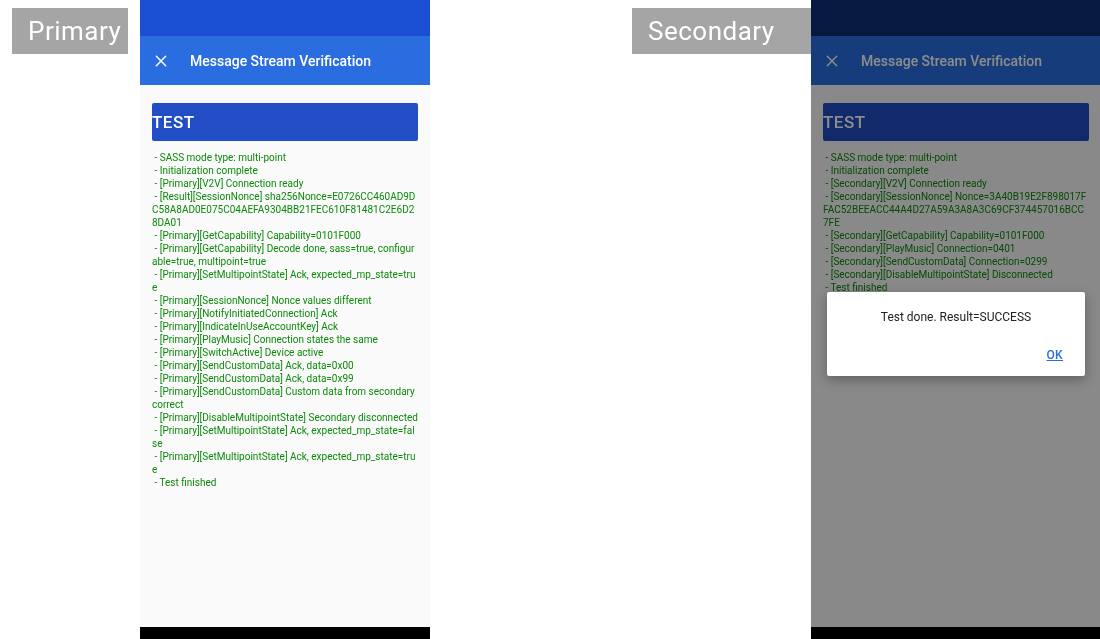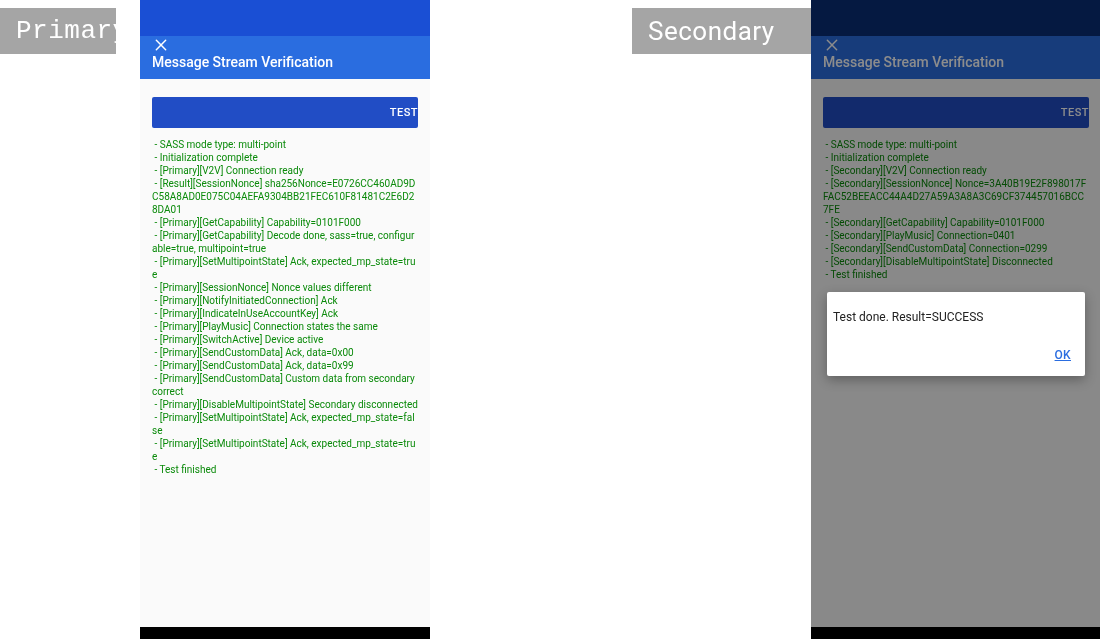--- a/index.html
+++ b/index.html
@@ -23,21 +23,21 @@
     .label-chip {
       position: absolute;
       top: 8px;
       background: #a5a5a5;
       color: #fff;
       font-size: 26px;
       font-weight: 400;
       padding: 8px 16px;
       letter-spacing: 0.5px;
     }
-    .label-primary { left: 0; width: 116px; font-family: Liberation Mono, monospace; }
+    .label-primary { left: 12px; width: 116px; }
     .label-secondary { left: 632px; width: 180px; }
 
     .phone {
       position: absolute;
       top: 0;
       width: 290px;
       height: 639px;
       background: #fafafa;
       display: flex;
       flex-direction: column;
@@ -47,28 +47,27 @@
     .phone-secondary { left: 811px; }
 
     .status-bar {
       height: 36px;
       background: #1a4fd4;
       flex-shrink: 0;
     }
     .phone-secondary .status-bar { background: #0a2f77; }
 
     .header {
-      height: 43px;
+      height: 49px;
       background: #2a6de0;
       display: flex;
-      align-items: flex-start;
+      align-items: center;
       padding: 0 12px;
       color: #fff;
       flex-shrink: 0;
-      flex-direction: column;
     }
     .header .close-icon {
       width: 18px;
       height: 18px;
       margin-right: 20px;
       display: flex;
       align-items: center;
       justify-content: center;
     }
     .header .title {
@@ -81,24 +80,24 @@
       background: #fafafa;
       padding: 12px 6px 0;
       display: flex;
       flex-direction: column;
       position: relative;
     }
 
     .test-button {
       background: #214dc5;
       color: #fff;
-      font-size: 11px;
+      font-size: 17px;
       font-weight: 500;
       letter-spacing: 0.5px;
-      text-align: right;
+      text-align: left;
       padding: 9px 0;
       margin: 6px;
       border-radius: 2px;
     }
 
     .log-container {
       flex: 1;
       overflow: hidden;
       padding: 4px 6px;
     }
@@ -125,22 +124,23 @@
     }
 
     .dialog {
       position: absolute;
       left: 16px;
       right: 16px;
       top: 292px;
       background: #fff;
       border-radius: 2px;
       box-shadow: 0 4px 12px rgba(0,0,0,0.3);
-      padding: 18px 6px 8px;
+      padding: 18px 14px 8px;
       z-index: 5;
+      text-align: center;
     }
     .dialog-text {
       font-size: 12px;
       color: #222;
     }
     .dialog-actions {
       display: flex;
       justify-content: flex-end;
       margin-top: 18px;
     }

